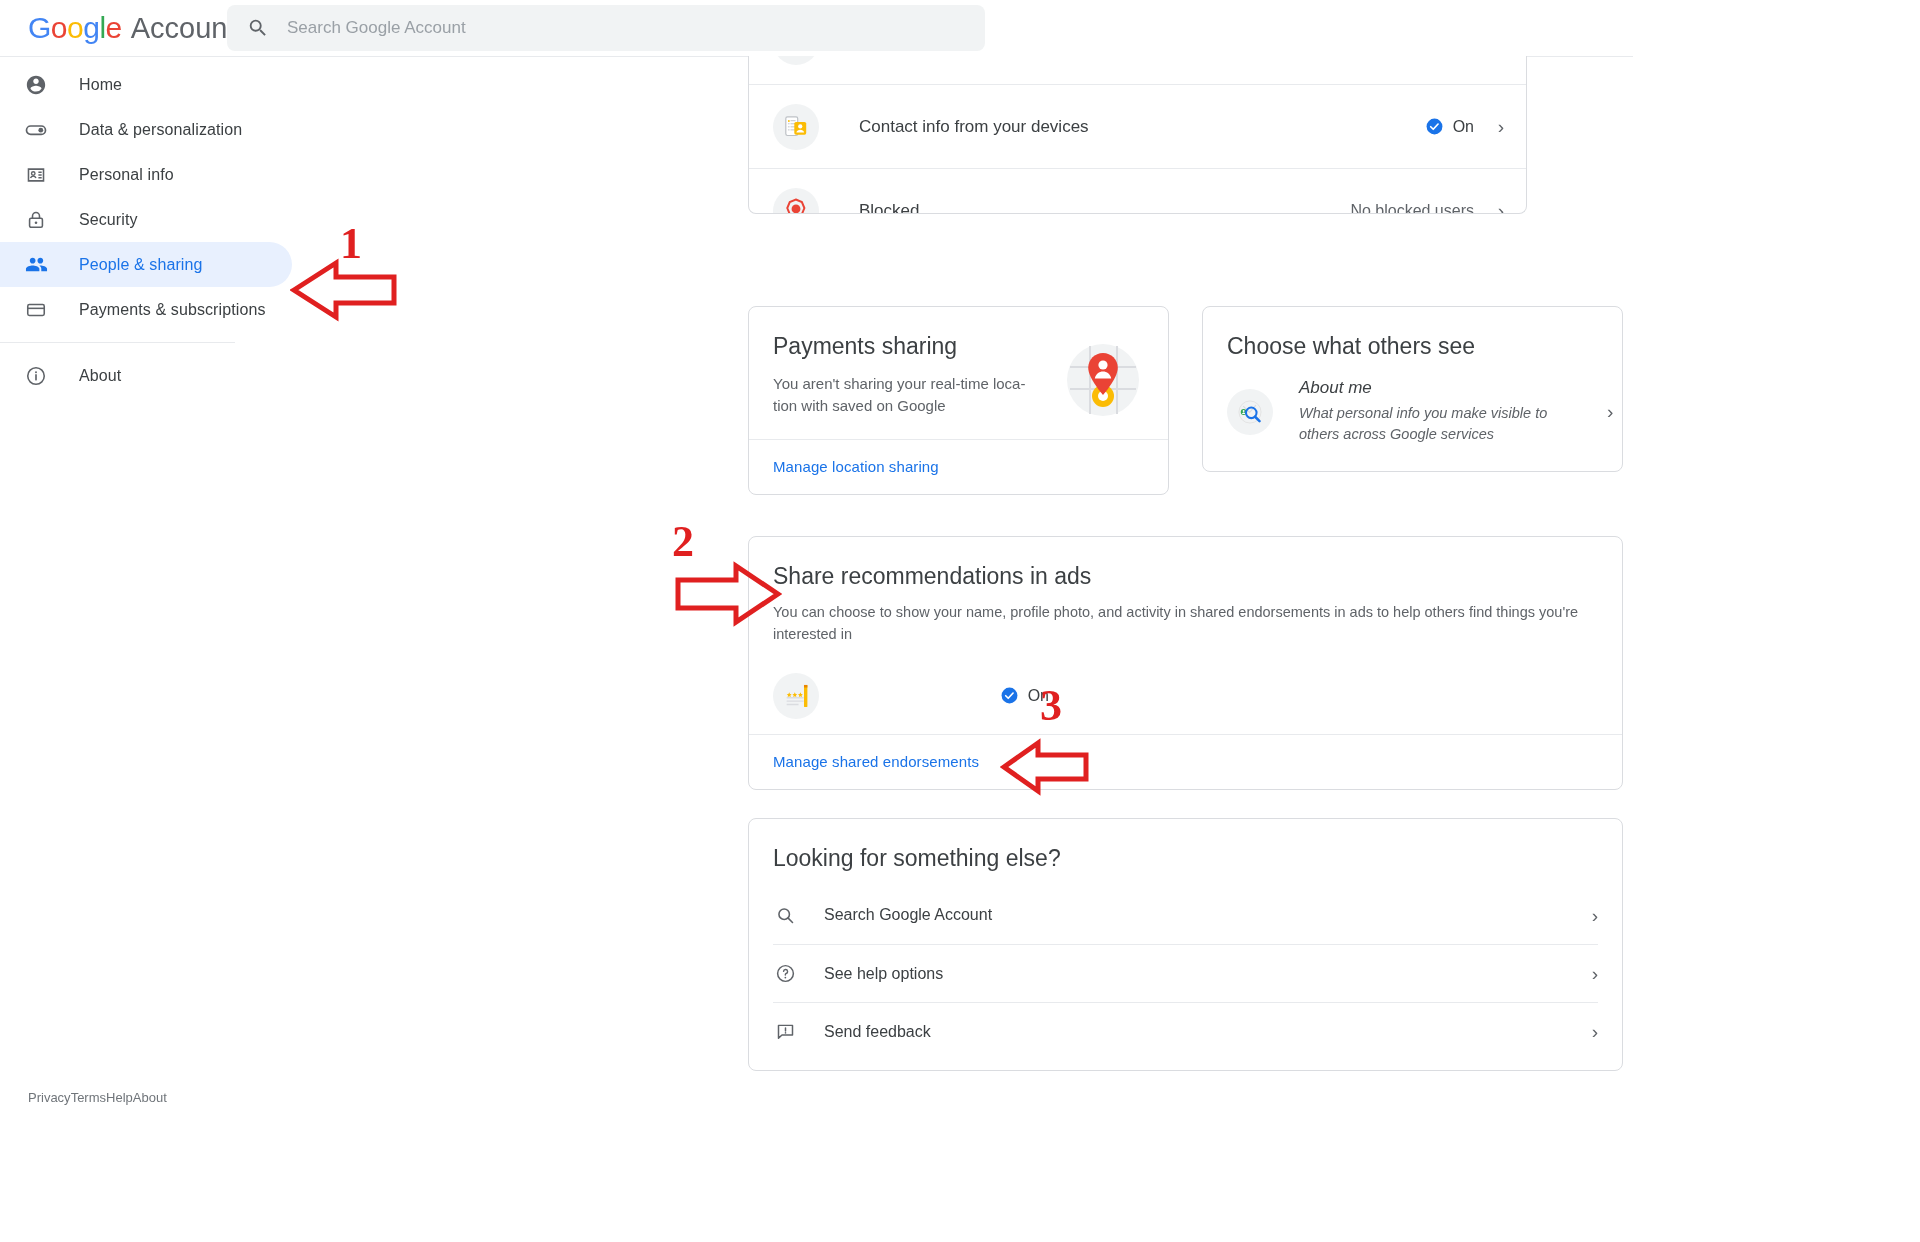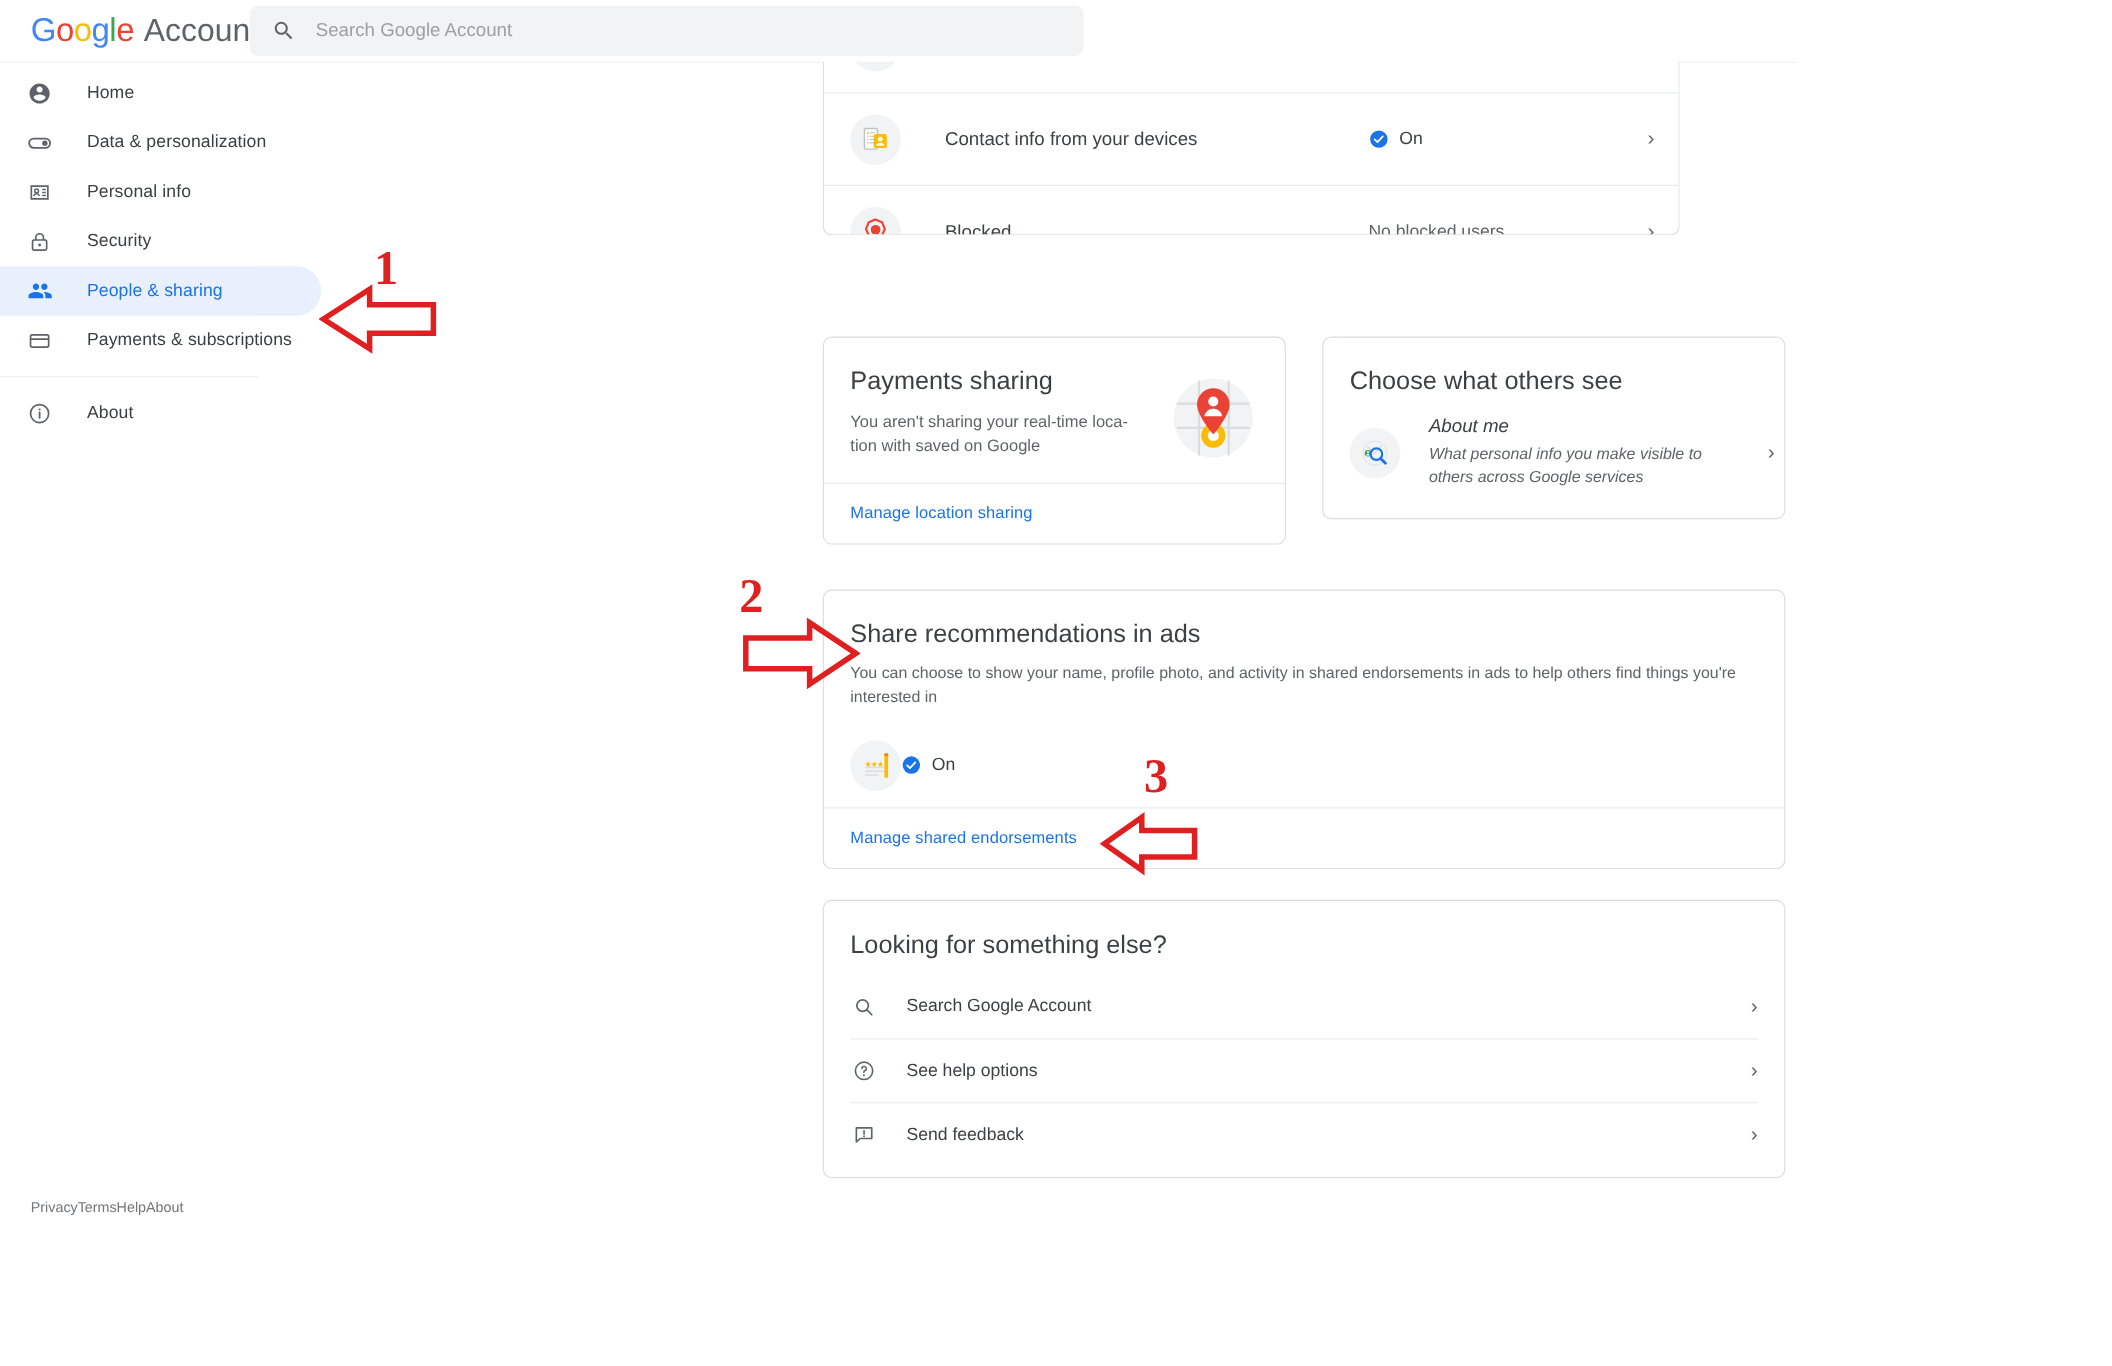--- a/index.html
+++ b/index.html
@@ -81,20 +81,21 @@
   .row .r-ico {
     width: 46px; height: 46px; flex: 0 0 46px;
     border-radius: 50%; background: #f1f3f4;
     display: flex; align-items: center; justify-content: center;
   }
   .row .r-label { margin-left: 40px; font-size: 17px; color: #3c4043; flex: 1; }
   .row .r-status {
     display: flex; align-items: center; gap: 9px;
     font-size: 16px; color: #3c4043;
     width: 230px;
+    justify-content: flex-end;
   }
   .row .r-status.plain { color:#5f6368; }
   .row .r-chev { width: 30px; text-align: right; color: #5f6368; font-size: 19px; }
 
   .chev { color:#5f6368; font-size:19px; line-height:1; }
 
   
   .card-top {
     position: absolute; left: 0; top: 0; width: 779px;
     border: 1px solid #dadce0; border-top: none;

